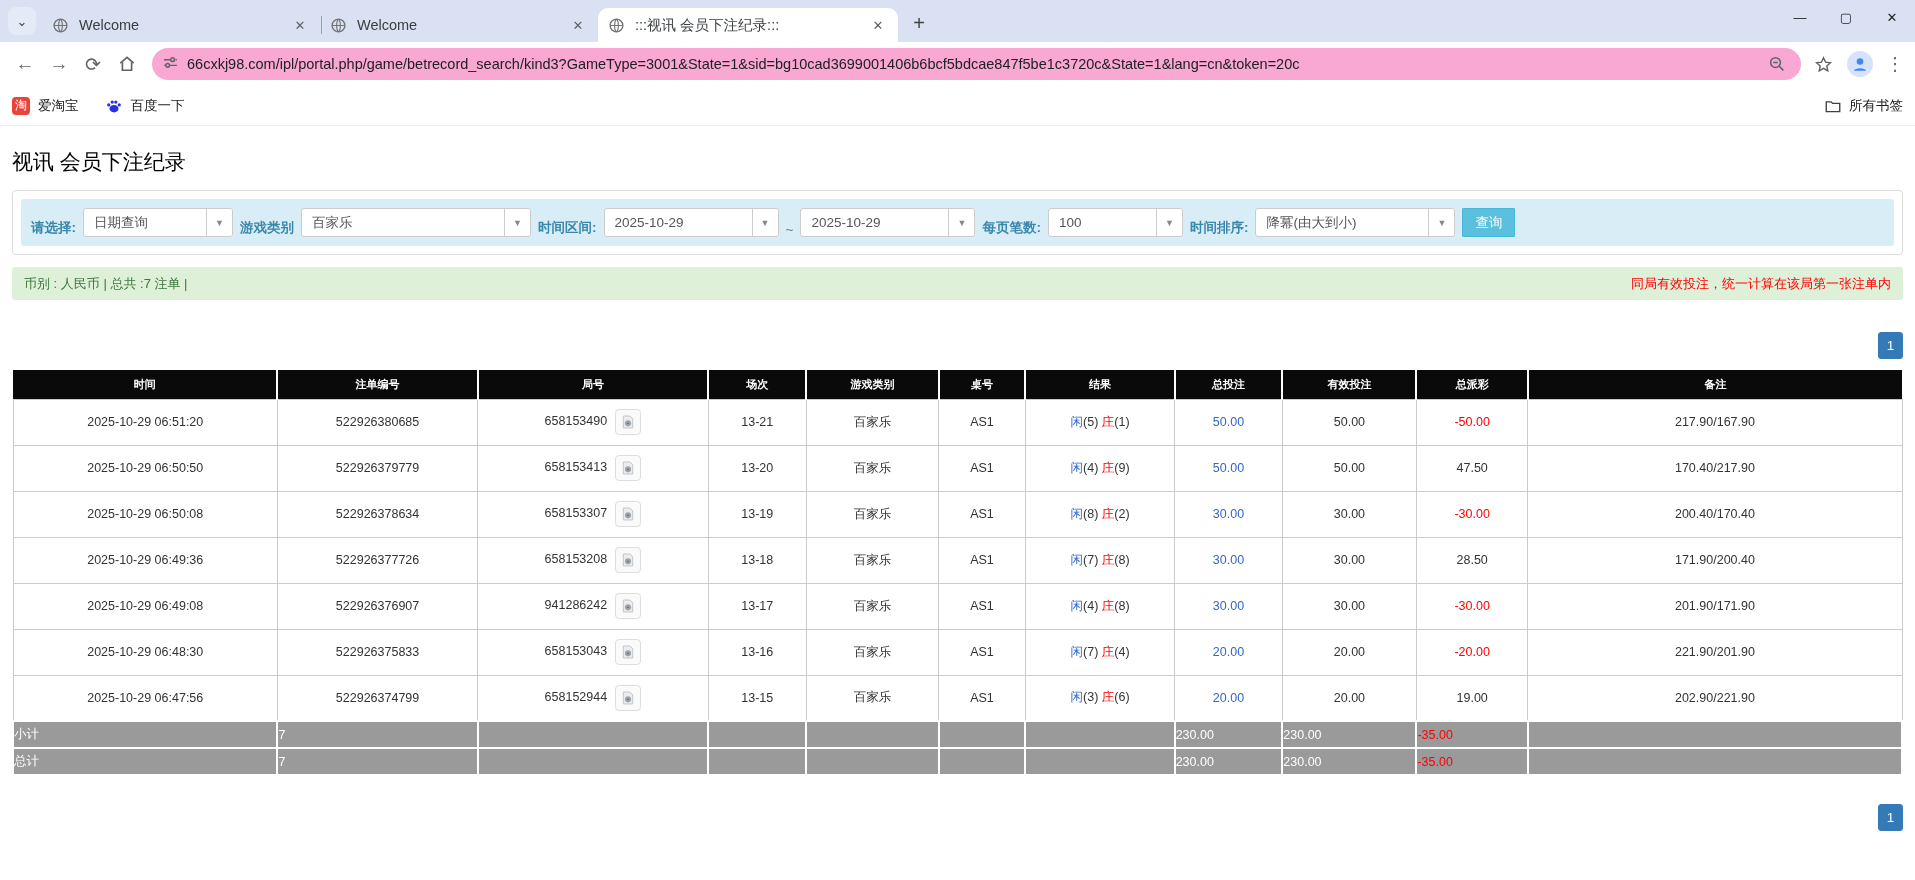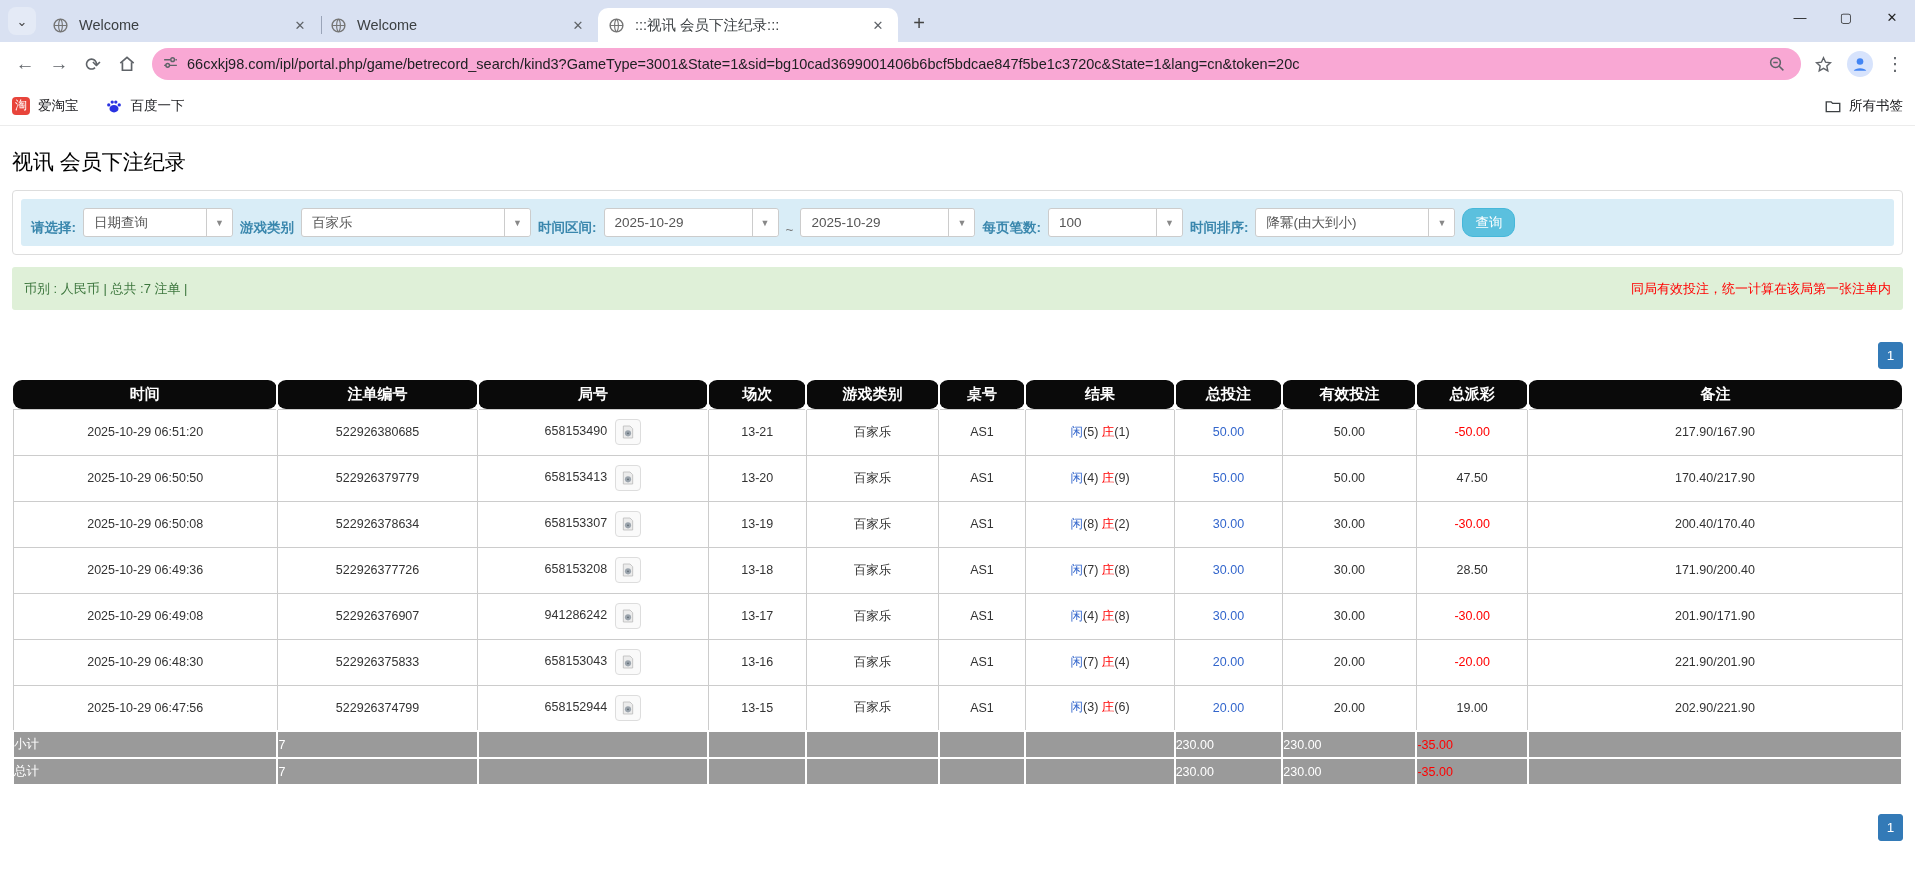--- a/index.html
+++ b/index.html
@@ -53,39 +53,39 @@
   .filter-box { margin-top:14px; border:1px solid #ddd; border-radius:4px; padding:8px; background:#fff; }
   .filter-bar { background:#d9edf7; border-radius:3px; padding:9px 10px; display:flex;
     align-items:flex-end; gap:7px; font-size:13.5px; }
   .f-label { color:#3a87ad; font-weight:bold; white-space:nowrap; }
   .sel { background:#fff; border:1px solid #ccc; border-radius:3px; height:29px; display:flex;
     align-items:center; color:#555; font-size:13.5px; cursor:pointer; }
   .sel .sel-val { padding:0 10px; flex:1 1 auto; white-space:nowrap; overflow:hidden; }
   .sel .sel-arrow { width:26px; height:100%; border-left:1px solid #ccc; display:flex;
     align-items:center; justify-content:center; color:#888; font-size:9px; background:#fff; border-radius:0 3px 3px 0; }
   .tilde { color:#777; }
-  .btn-search { background:#5bc0de; color:#fff; border:1px solid #46b8da; border-radius:11px;
+  .btn-search { background:#5bc0de; color:#fff; border:1px solid #46b8da; border-radius:1px;
     height:29px; padding:0 12px; font-size:13.5px; cursor:pointer; }
 
-  .info-bar { margin-top:12px; background:#dff0d8; border-radius:3px; height:43px; display:flex;
+  .info-bar { margin-top:12px; background:#dff0d8; border-radius:3px; height:33px; display:flex;
     align-items:center; justify-content:space-between; padding:9px 12px; font-size:13px; }
   .info-left { color:#3c763d; }
   .info-right { color:#f00; }
 
   .pager { display:flex; justify-content:flex-end; }
   .pager.top { margin-top:32px; }
   .pager.bottom { margin-top:28px; }
   .page-num { min-width:25px; height:27px; background:#337ab7; border:1px solid #337ab7;
     border-radius:3px; color:#fff; font-size:13.5px; display:flex; align-items:center;
     justify-content:center; cursor:pointer; }
 
   table.bets { width:100%; border-collapse:collapse; margin-top:11px; font-size:12.5px; color:#333;
     table-layout:fixed; }
   table.bets thead th { background:#0a0a0a; color:#fff; height:29px; font-weight:bold;
-    border-left:2px solid #fff; font-size:15px;border-radius:9px; }
+    border-left:2px solid #fff; font-size:11px; }
   table.bets thead th:first-child { border-left:none; }
   table.bets tbody td { height:46px; text-align:center; border:1px solid #ccc; background:#fff; }
   td .blue, .blue { color:#36c; }
   td .red, .red { color:#f00; }
   .vid-btn { display:inline-flex; width:26px; height:26px; border:1px solid #ddd; border-radius:4px;
     background:#fafafa; align-items:center; justify-content:center; vertical-align:middle;
     margin-left:8px; cursor:pointer; }
   tr.total-row td { background:#9a9a9a; color:#fff; height:27px; border:2px solid #fff;
     font-size:12.5px; }
   tr.total-row td.red { color:#f00; }

